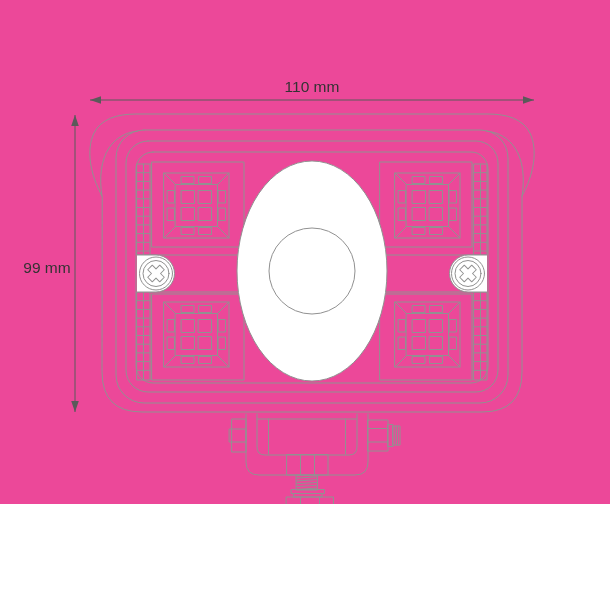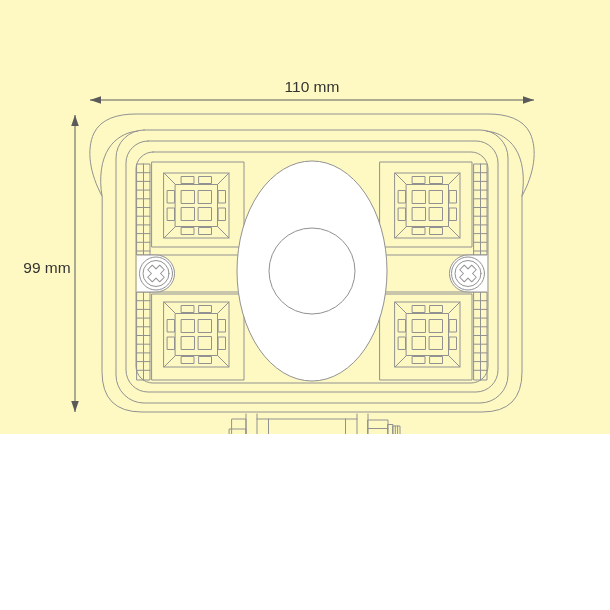--- a/index.html
+++ b/index.html
@@ -1,16 +1,16 @@
 <!DOCTYPE html>
 <html><head>
 <meta charset="utf-8">
 <style>
   html, body { margin: 0; padding: 0; background: #ffffff; }
-  .stage { position: relative; width: 610px; height: 434px; background: #fef9c3; overflow: hidden; }
+  .stage { position: relative; width: 610px; height: 504px; background: #ec4899; overflow: hidden; }
   svg { display: block; }
   .ln   { fill: none; stroke: #919191; stroke-width: 1; stroke-linejoin: round; stroke-linecap: round; }
   .lnw  { fill: #ffffff; stroke: #919191; stroke-width: 1; stroke-linejoin: round; }
   .dim  { fill: none; stroke: #5a5a5a; stroke-width: 1; }
   .dimh { fill: #5a5a5a; stroke: none; }
   .lbl  { font-family: "Liberation Sans", "DejaVu Sans", sans-serif; font-size: 15.5px; fill: #333333; }
 </style>
 </head>
 <body>
 

